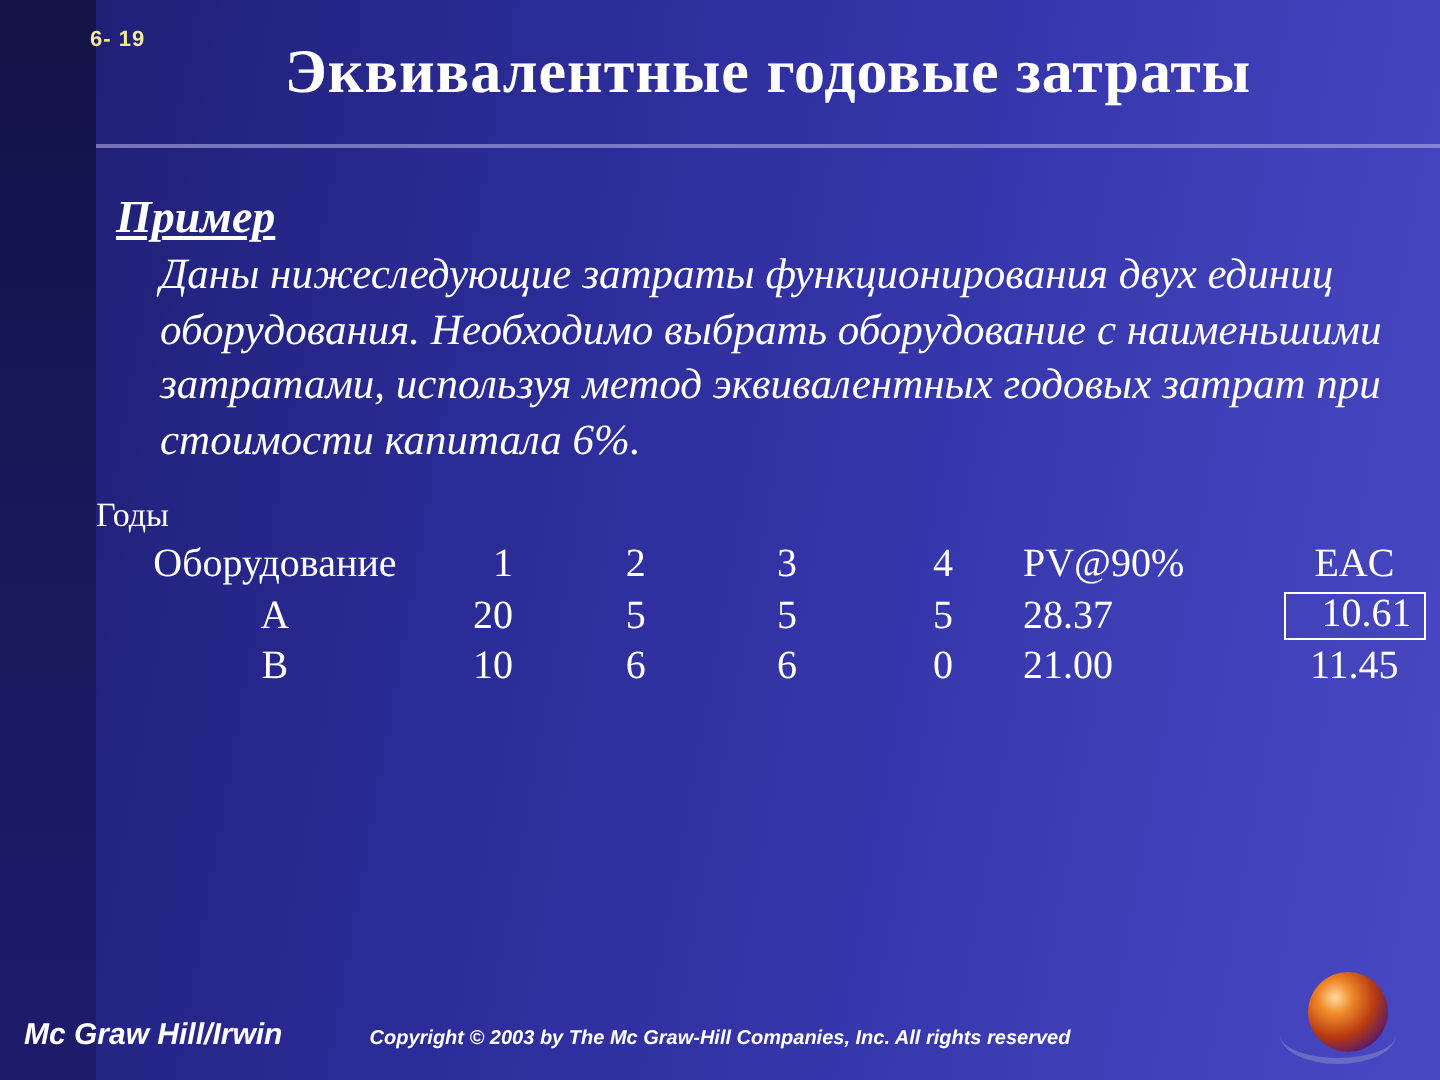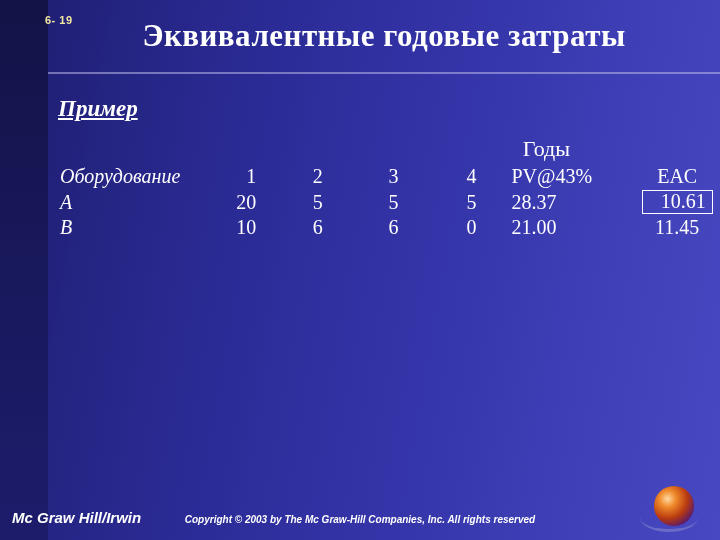--- a/index.html
+++ b/index.html
@@ -77,37 +77,37 @@
   }
   .para {
     margin: 0 6px 0 32px;
     font-size: 21.5px;
     font-style: italic;
     line-height: 1.28;
     color: #ffffff;
   }
   .years-label {
     margin-top: 14px;
-    text-align: right;
-    font-size: 22px;
+    text-align: left;
+    font-size: 17px;
     color: #ffffff;
     padding-right: 150px;
   }
   table.costs {
     margin-top: 2px;
     margin-left: 12px;
     border-collapse: collapse;
     color: #ffffff;
     font-size: 20px;
   }
   table.costs td {
     padding: 1px 0;
     white-space: nowrap;
   }
-  .col-label { width: 165px; text-align: left; font-style: italic; }
+  .col-label { width: 165px; text-align: center; }
   .col-y1 { width: 48px; text-align: right; padding-right: 18px !important; }
   .col-y2 { width: 60px; text-align: right; padding-right: 18px !important; }
   .col-y3 { width: 72px; text-align: right; padding-right: 18px !important; }
   .col-y4 { width: 75px; text-align: right; padding-right: 25px !important; }
   .col-pv { width: 120px; text-align: left; padding-left: 10px !important; }
   .col-eac { width: 90px; text-align: center; padding-left: 12px !important; }
   .eac-boxed {
     display: inline-block;
     border: 1px solid #ffffff;
     padding: 0px 6px 1px 18px;
@@ -171,32 +171,33 @@
 
   <div class="slide-number">6- 19</div>
 
   <div class="title">Эквивалентные годовые затраты</div>
   <div class="title-rule"></div>
 
   <div class="body-area">
 
     <div class="example-head">Пример</div>
 
+    <div class="para">Даны нижеследующие затраты функционирования двух единиц оборудования. Необходимо выбрать оборудование с наименьшими затратами, используя метод эквивалентных годовых затрат при стоимости капитала 6%.</div>
 
     <div class="years-label">Годы</div>
 
     <table class="costs">
       <tbody>
           <tr>
         <td class="col-label">Оборудование</td>
         <td class="col-y1">1</td>
         <td class="col-y2">2</td>
         <td class="col-y3">3</td>
         <td class="col-y4">4</td>
-        <td class="col-pv">PV@43%</td>
+        <td class="col-pv">PV@90%</td>
         <td class="col-eac">EAC</td>
       </tr>
       <tr>
         <td class="col-label">A</td>
         <td class="col-y1">20</td>
         <td class="col-y2">5</td>
         <td class="col-y3">5</td>
         <td class="col-y4">5</td>
         <td class="col-pv">28.37</td>
         <td class="col-eac"><span class="eac-boxed">10.61</span></td>

